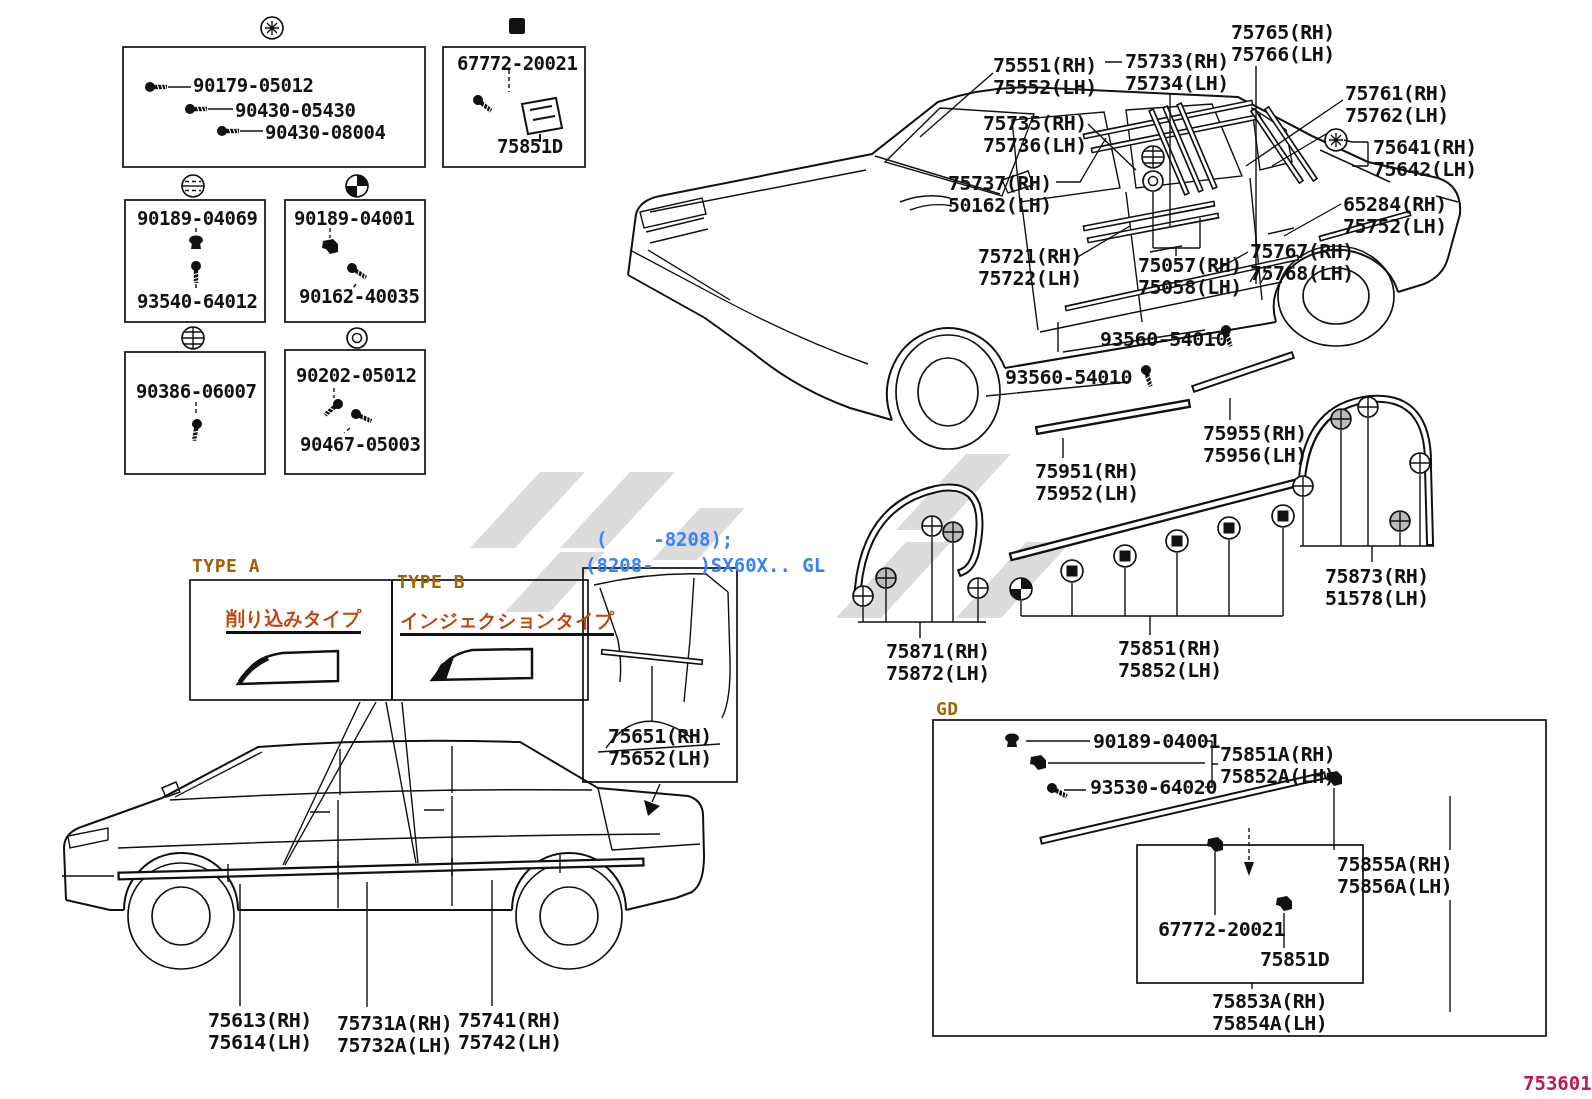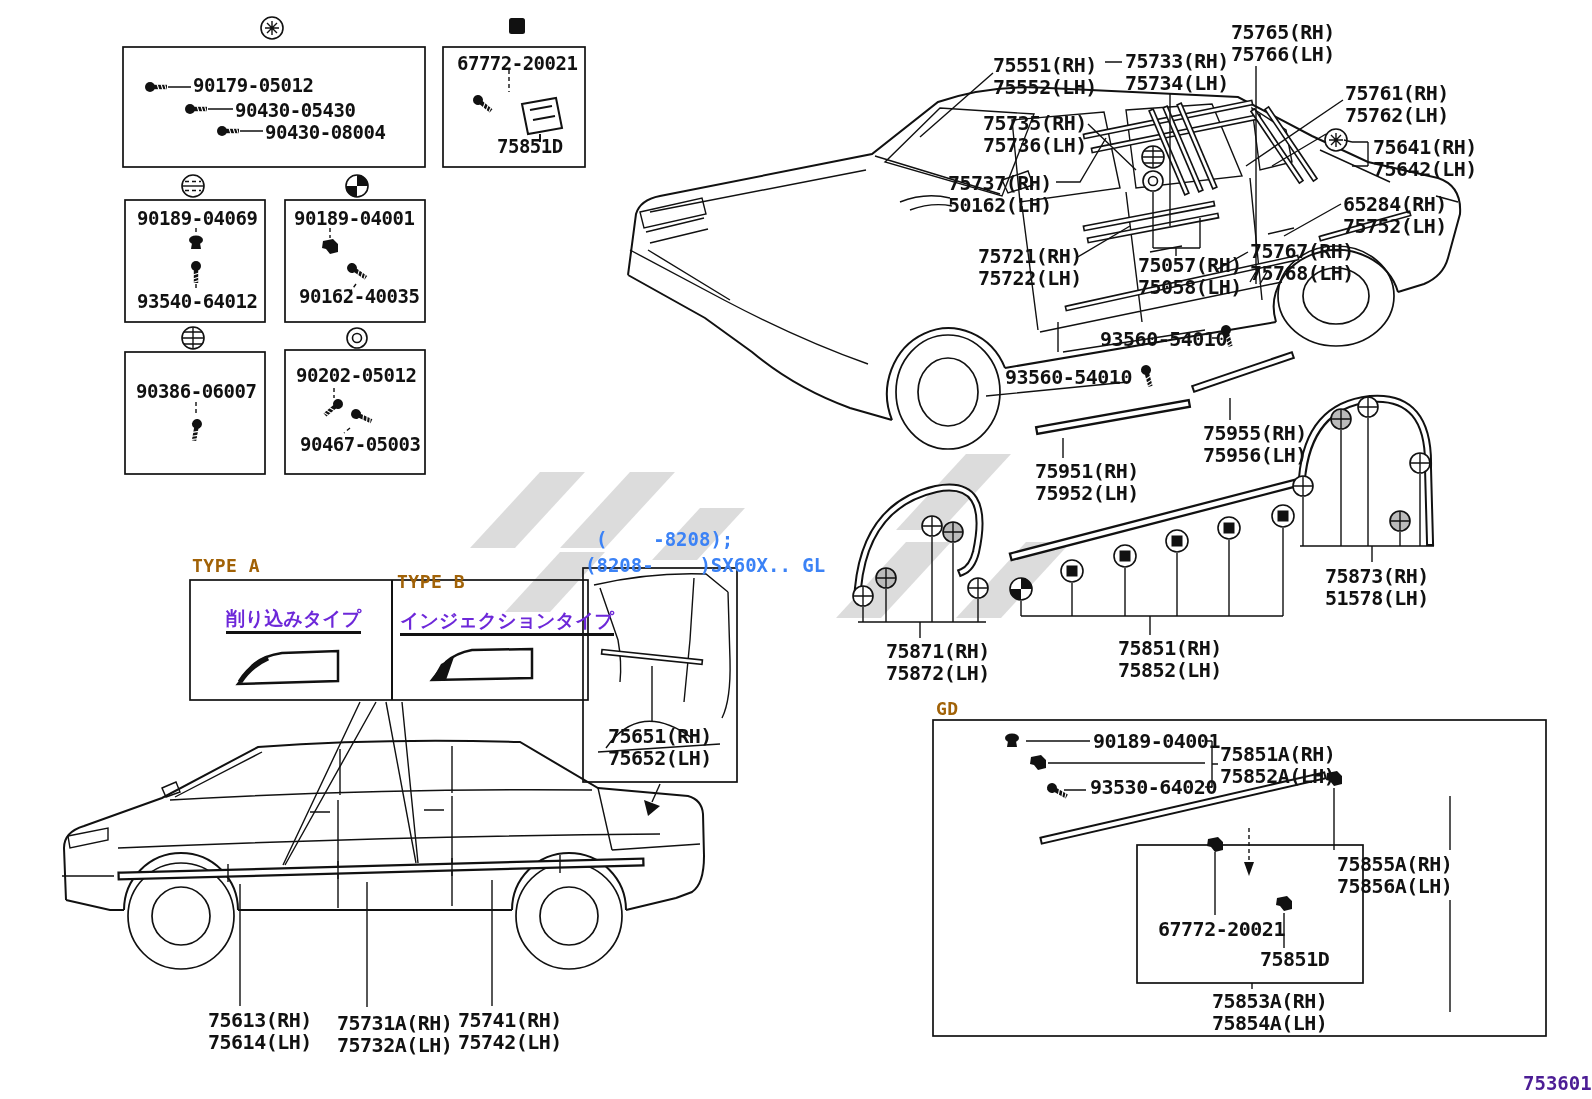--- a/index.html
+++ b/index.html
@@ -6,25 +6,25 @@
   #stage{position:relative;width:1592px;height:1099px;background:#fff;overflow:hidden;
          font-family:"DejaVu Sans Mono","Liberation Mono",monospace;}
   svg{position:absolute;left:0;top:0;}
   .plabel{position:absolute;font:bold 20px/22px "DejaVu Sans Mono","Liberation Mono",monospace;
           letter-spacing:-0.5px;color:#111;white-space:nowrap;z-index:5;}
   .plabel span{display:block;}
   .plabel.sm{font-size:19px;line-height:21px;}
   .typ{position:absolute;font:bold 18px/20px "DejaVu Sans Mono","Liberation Mono",monospace;
        color:#a16207;white-space:nowrap;z-index:5;letter-spacing:0.5px;}
   .jp{position:absolute;font:bold 19px/21px "DejaVu Sans","Liberation Sans",sans-serif;
-      color:#6d28d9;white-space:nowrap;z-index:5;border-bottom:3px solid #111;padding-bottom:2px;}
+      color:#c2410c;white-space:nowrap;z-index:5;border-bottom:3px solid #111;padding-bottom:2px;}
   .appl{position:absolute;font:bold 19px/24px "DejaVu Sans Mono","Liberation Mono",monospace;
         color:#3b82f6;white-space:pre;z-index:5;}
   .pagecode{position:absolute;font:bold 19px "DejaVu Sans Mono","Liberation Mono",monospace;
-            color:#4c1d95;z-index:5;text-align:right;}
+            color:#be185d;z-index:5;text-align:right;}
   
   .ln{stroke:#111;stroke-width:1.4;fill:none;}
   .ln2{stroke:#111;stroke-width:2;fill:none;}
   .box{fill:none;stroke:#111;stroke-width:1.7;}
   .band{stroke:#111;stroke-width:8;fill:none;stroke-linecap:square;}
   .bandc{stroke:#fff;stroke-width:4;fill:none;stroke-linecap:square;}
   .band9{stroke:#111;stroke-width:9;fill:none;stroke-linecap:square;}
   .band9c{stroke:#fff;stroke-width:4.5;fill:none;stroke-linecap:square;}
   .bandsm{stroke:#111;stroke-width:6;fill:none;stroke-linecap:square;}
   .bandsmc{stroke:#fff;stroke-width:2.8;fill:none;stroke-linecap:square;}

